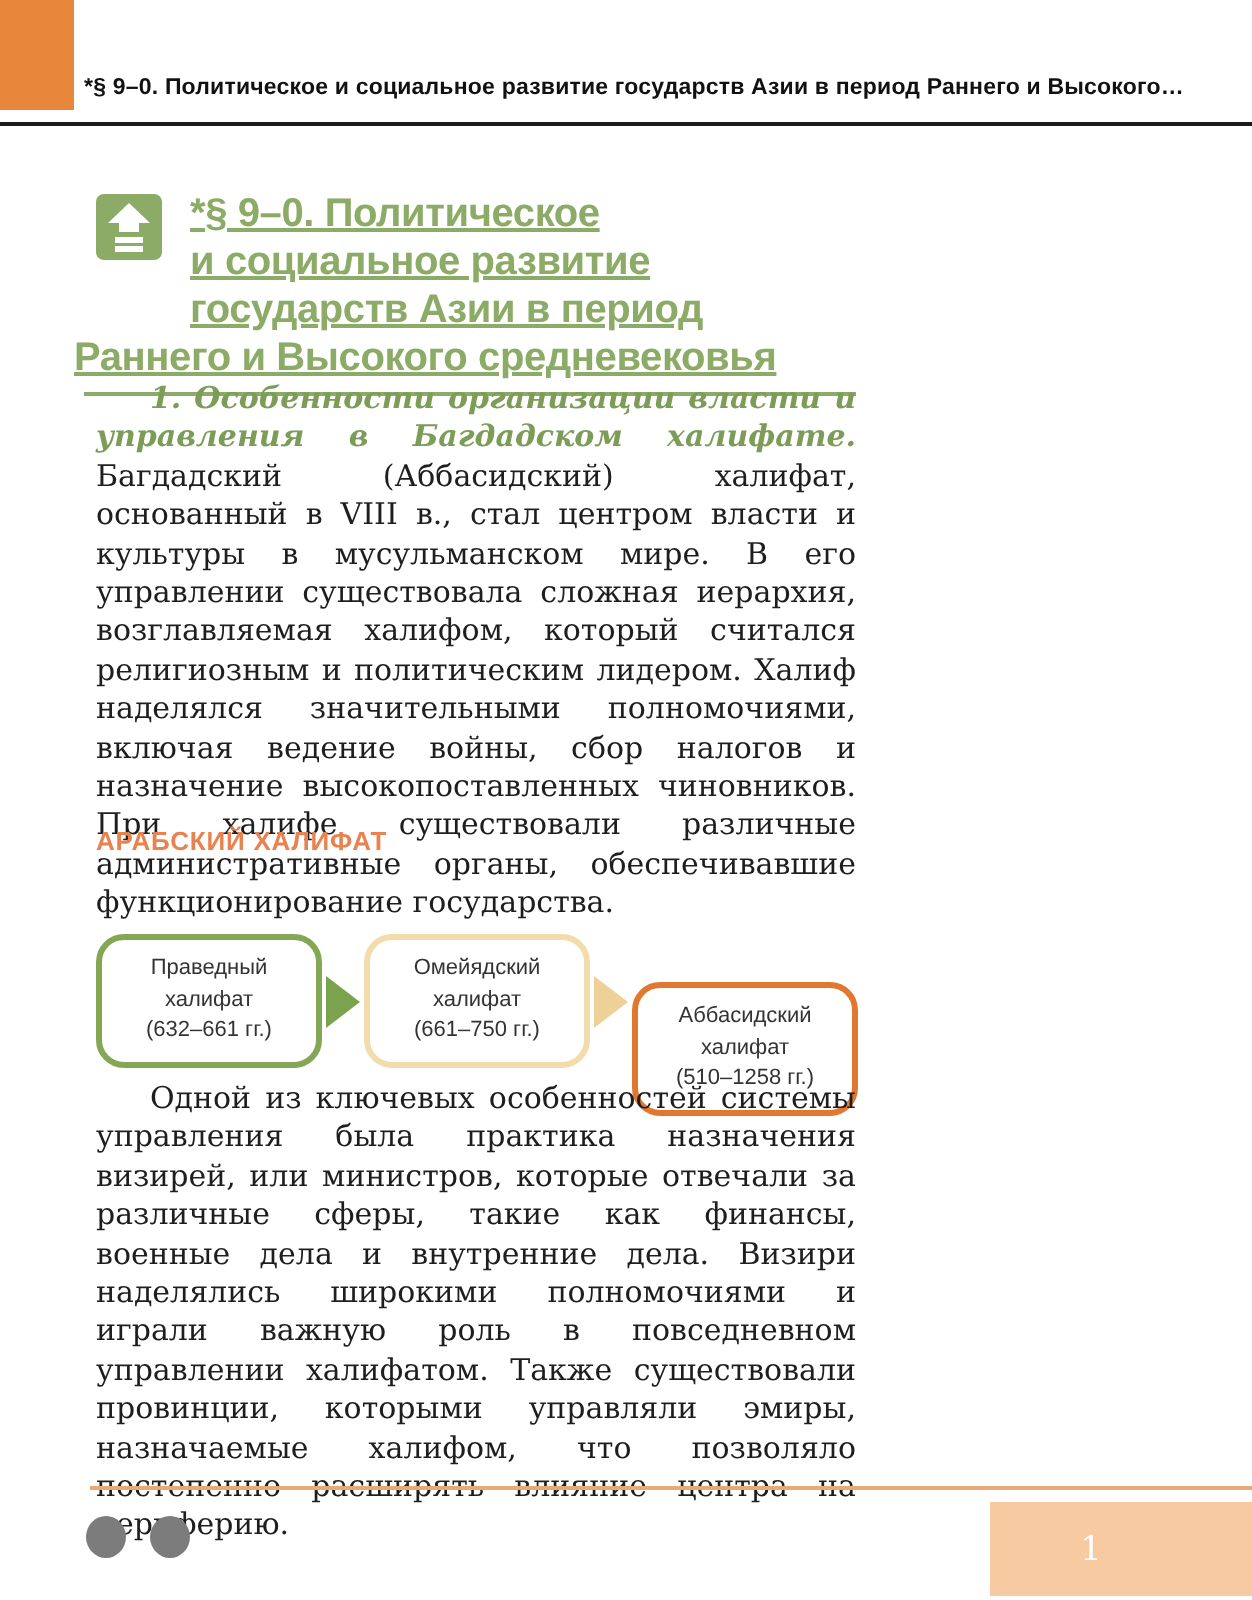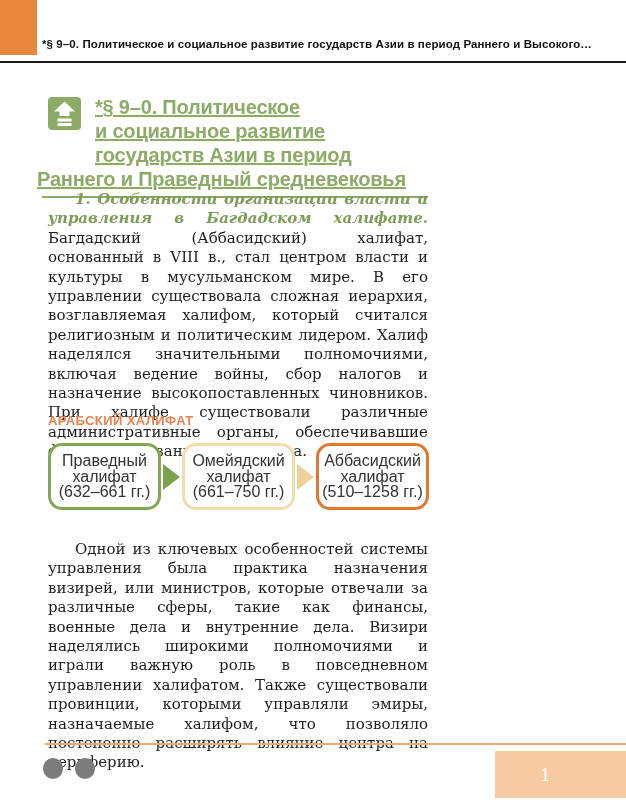--- a/index.html
+++ b/index.html
@@ -95,21 +95,21 @@
     width: 113px;
     height: 67px;
     background: #ffffff;
     border: 3px solid #a21caf;
     border-radius: 14px;
     display: flex;
     flex-direction: column;
     align-items: center;
     justify-content: center;
     text-align: center;
-    font-size: 16px;
+    font-size: 11px;
     line-height: 15.5px;
     color: #333333;
     flex: 0 0 auto;
   }
   .dbox .b-line { display: block; white-space: nowrap; }
   .d-arrow {
     width: 0; height: 0;
     border-top: 13px solid transparent;
     border-bottom: 13px solid transparent;
     border-left: 17px solid #999;
@@ -162,21 +162,21 @@
         <rect x="0" y="0" width="33" height="33" rx="4" style="fill: rgb(140, 171, 102);"></rect>
         <polygon points="16.5,4.5 27,14.5 21.5,14.5 21.5,19 11.5,19 11.5,14.5 6,14.5" fill="#ffffff"></polygon>
         <rect x="9.5" y="21.5" width="14" height="3" fill="#ffffff"></rect>
         <rect x="9.5" y="26" width="14" height="3" fill="#ffffff"></rect>
       </svg>
     </span>
     <h1 class="title-text" style="color: rgb(140, 171, 102);">
       <span class="t-line indented">*§ 9–0. Политическое</span>
       <span class="t-line indented">и социальное развитие</span>
       <span class="t-line indented">государств Азии в период</span>
-      <span class="t-line">Раннего и Праведный средневековья</span>
+      <span class="t-line">Раннего и Высокого средневековья</span>
     </h1>
     <div class="title-underline" style="background: rgb(140, 171, 102);"></div>
   </div>
 
   <p class="body-par par-1">
     <span class="lead-in" style="color: rgb(124, 156, 88); font-style: italic;">1. Особенности организации власти и управления в Багдадском халифате.</span>
     <span>Багдадский (Аббасидский) халифат, основанный в VIII в., стал центром власти и культуры в мусульманском мире. В его управлении существовала сложная иерархия, возглавляемая халифом, который считался религиозным и политическим лидером. Халиф наделялся значительными полномочиями, включая ведение войны, сбор налогов и назначение высокопоставленных чиновников. При халифе существовали различные административные органы, обеспечивавшие функционирование государства.</span>
   </p>
 
   <div class="diagram-title" style="color: rgb(232, 130, 78);">АРАБСКИЙ ХАЛИФАТ</div>
@@ -187,21 +187,21 @@
       <span class="b-line">халифат</span>
       <span class="b-line">(632–661 гг.)</span>
     </div>
     <div class="d-arrow" style="border-left-color: rgb(123, 162, 77);"></div>
     <div class="dbox" style="border-color: rgb(243, 220, 171);">
       <span class="b-line">Омейядский</span>
       <span class="b-line">халифат</span>
       <span class="b-line">(661–750 гг.)</span>
     </div>
     <div class="d-arrow" style="border-left-color: rgb(237, 209, 153);"></div>
-    <div class="dbox" style="border-color: rgb(224, 120, 47);">
+    <div class="dbox" style="border-color: rgb(224, 120, 47); margin-top: 48px;">
       <span class="b-line">Аббасидский</span>
       <span class="b-line">халифат</span>
       <span class="b-line">(510–1258 гг.)</span>
     </div>
   </div>
 
   <p class="body-par par-2">Одной из ключевых особенностей системы управления была практика назначения визирей, или министров, которые отвечали за различные сферы, такие как финансы, военные дела и внутренние дела. Визири наделялись широкими полномочиями и играли важную роль в повседневном управлении халифатом. Также существовали провинции, которыми управляли эмиры, назначаемые халифом, что позволяло постепенно расширять влияние центра на периферию.</p>
 
   <div class="footer-rule" style="background: rgb(234, 168, 118);"></div>
   <div class="footer-dot dot-1" style="background: rgb(124, 124, 124);"></div>

